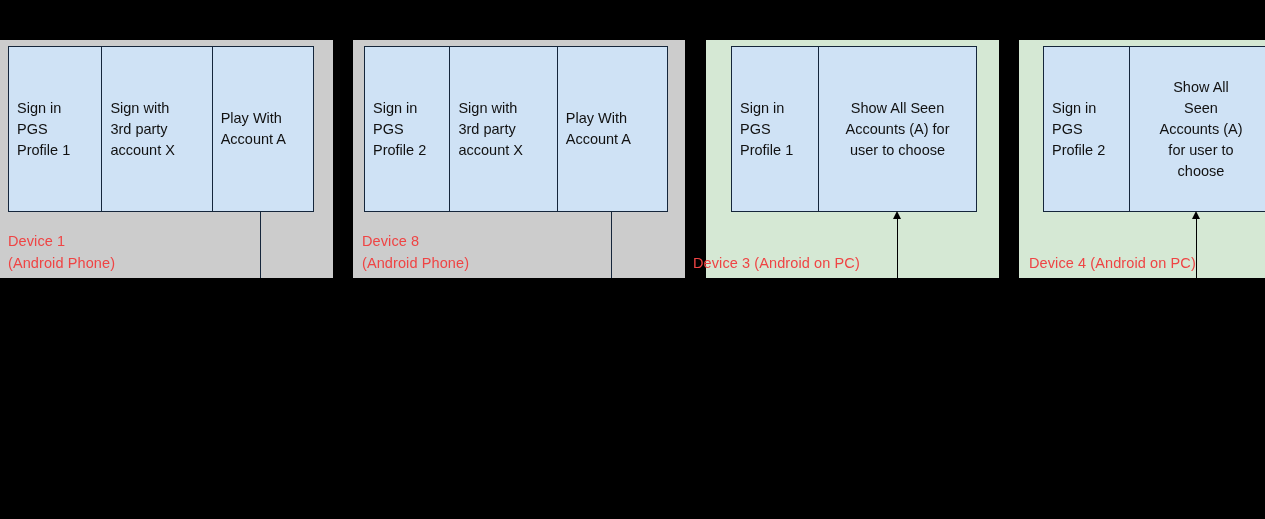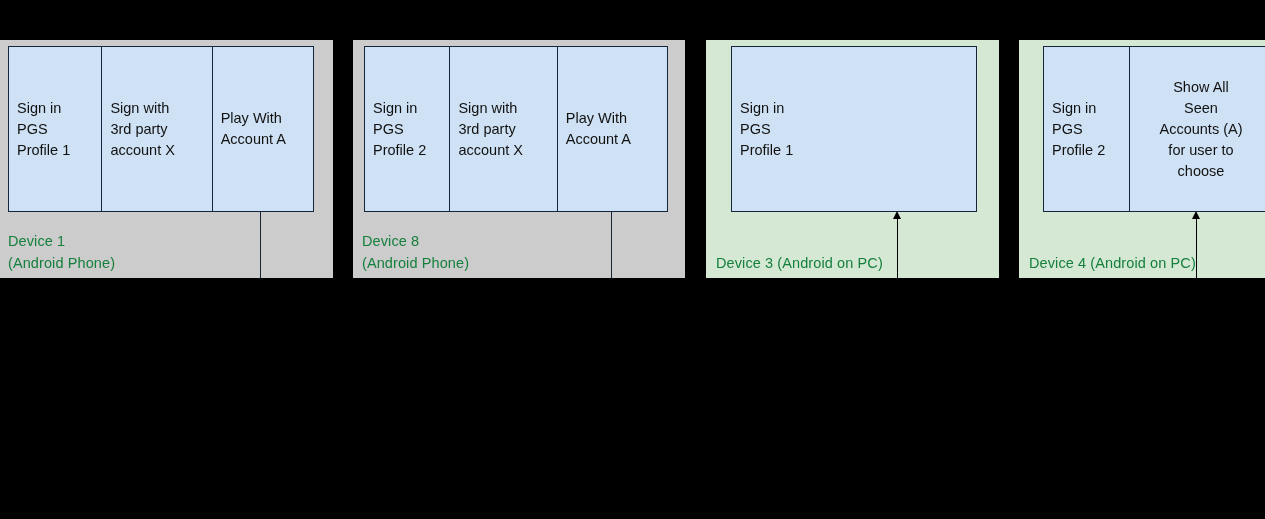--- a/index.html
+++ b/index.html
@@ -25,21 +25,21 @@
     position: absolute;
     box-sizing: border-box;
   }
   .panel-gray  { background: #cccccc; }
   .panel-green { background: #d5e8d4; }
 
   .panel-label {
     position: absolute;
     font-size: 14.5px;
     line-height: 22px;
-    color: #15803d;
+    color: #ef4444;
     white-space: pre-line;
     letter-spacing: 0.1px;
   }
 
   
   .boxrow {
     position: absolute;
     display: flex;
     box-sizing: border-box;
     border: 1.3px solid #15263b;
@@ -128,23 +128,26 @@
   <div class="panel-label" style="left:362px; top:230px; width:250px;">Device 8
 (Android Phone)</div>
 
   <div class="panel panel-green" style="left:706px; top:40px; width:293px; height:238px;">
   </div>
 
   <div class="boxrow" style="left:731px; top:46px; width:246px; height:166px;">
     <div class="boxcell" style="width:87px;">Sign in
 PGS
 Profile 1</div>
+    <div class="boxcell center" style="width:157px;">Show All Seen
+Accounts (A) for
+user to choose</div>
   </div>
 
-  <div class="panel-label" style="left:716px; top:252px; width:280px;">Device 3 (Android on PC)</div>
+  <div class="panel-label" style="left:693px; top:252px; width:280px;">Device 3 (Android on PC)</div>
 
   <div class="arrow-wrap" style="left:897px; top:211px; height:80px;">
     <div class="arrow-head"></div>
     <div class="arrow-shaft" style="height:73px;"></div>
   </div>
 
   <div class="panel panel-green" style="left:1019px; top:40px; width:254px; height:238px;">
   </div>
 
   <div class="boxrow" style="left:1043px; top:46px; width:230px; height:166px;">

